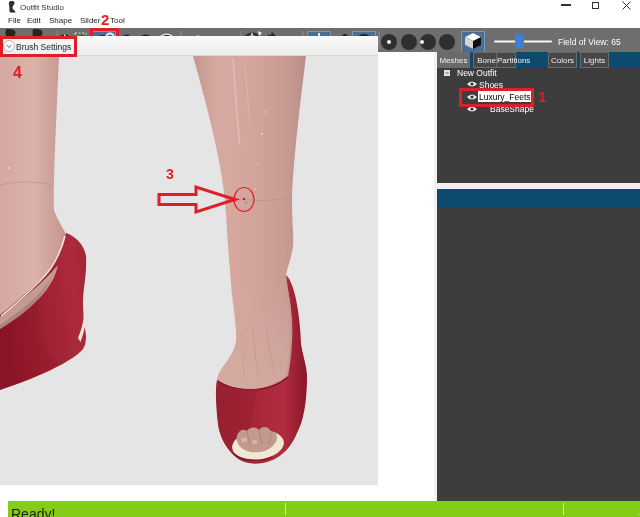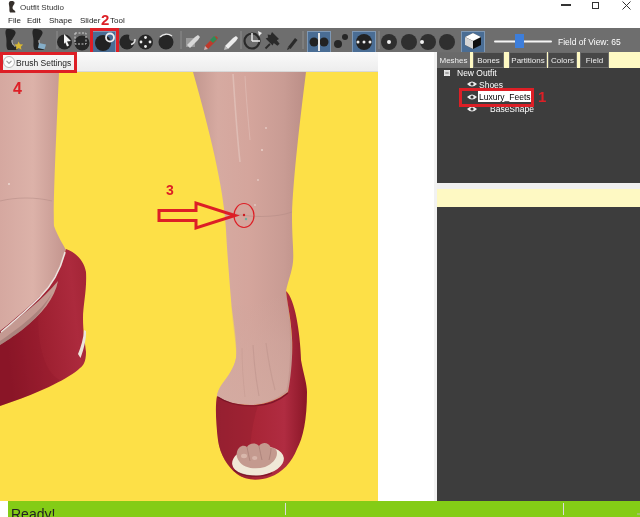--- a/index.html
+++ b/index.html
@@ -12,26 +12,26 @@
 #titletext { left:20px; top:2.5px; font-size:8px; color:#333; }
 
 
 #menubar { left:0; top:14px; width:640px; height:14px; background:#fff; font-size:8px; color:#222; }
 .mi { position:absolute; top:2px; }
 
 
 #toolbar { left:0; top:28px; width:640px; height:24px; background:#6e6e6e; }
 
 
-#viewport { left:0; top:52px; width:378px; height:449px; background:#fde047; overflow:hidden; }
+#viewport { left:0; top:36px; width:378px; height:449px; background:#e5e5e5; overflow:hidden; }
 #brushbar { position:absolute; left:0; top:0; width:434px; height:20px; background:linear-gradient(#fafafa,#ededed); border-bottom:1px solid #d8d8d8; }
 #brushtext { position:absolute; left:16px; top:5.5px; font-size:8.5px; color:#222; }
 
 
-#rpanel { left:437px; top:52px; width:203px; height:449px; background:#fef9c3; }
+#rpanel { left:437px; top:52px; width:203px; height:449px; background:#0c4a6e; }
 #vsep { left:434px; top:52px; width:3px; height:449px; background:#f2f2f2; }
 .tab { position:absolute; top:0; height:16px; background:#474747; border:1px solid #6b6b6b; color:#eee; font-size:8px; line-height:15px; text-align:center; }
 #tree { position:absolute; left:0; top:16px; width:203px; height:115px; background:#3d3d3d; color:#fff; font-size:8.5px; }
 #gap1 { position:absolute; left:0; top:131px; width:203px; height:6px; background:#f0f0f0; }
 #sliderhead { position:absolute; left:0; top:137px; width:203px; height:18px; background:#6f6f6f; color:#fff; font-size:8px; }
 #sliderbody { position:absolute; left:0; top:155px; width:203px; height:294px; background:#3d3d3d; }
 
 
 #statusbar { left:8px; top:501px; width:640px; height:16px; background:#84cc16; font-size:14px; color:#222; }
 
@@ -249,23 +249,23 @@
       <path d="M4,10.5 L41,10.5 L41,3 L80,15.5 L41,28 L41,20.5 L4,20.5 Z" fill="none" stroke="#dd1f26" stroke-width="3" stroke-linejoin="miter"></path>
       <ellipse cx="89" cy="15.5" rx="10" ry="12" fill="none" stroke="#dd1f26" stroke-width="1.2"></ellipse>
       <circle cx="89" cy="15" r="1.2" fill="#cc1a20"></circle>
       <circle cx="91" cy="19" r="1.2" fill="#6fae9f"></circle>
     </svg>
   </div>
 
   <div class="abs" id="rpanel">
     <div class="tab" style="left:0px; width:33px; background:#6a6a6a; height:17px;">Meshes</div>
     <div class="tab" style="left:36px; width:31px;">Bones</div>
-    <div class="tab" style="left:72px; width:38px;">Partitions</div>
+    <div class="tab" style="left:59px; width:20px;">Partitions</div>
     <div class="tab" style="left:111px; width:29px;">Colors</div>
-    <div class="tab" style="left:143px; width:29px;">Field</div>
+    <div class="tab" style="left:143px; width:29px;">Lights</div>
     <div id="tree">
       <svg class="abs" style="left:7px;top:2px" width="6" height="6" viewBox="0 0 9 9">
           <rect x="0.5" y="0.5" width="8" height="8" fill="#ddd" stroke="#fff"></rect>
           <rect x="2" y="4" width="5" height="1" fill="#333"></rect>
         </svg>
       <span class="abs" style="left:20px;top:0px;">New Outfit</span>
       <svg class="abs" style="left:30px;top:12px" width="10" height="8" viewBox="0 0 10 8">
           <path d="M0,4 Q5,-1 10,4 Q5,9 0,4" fill="#eee"></path>
           <circle cx="5" cy="4" r="1.6" fill="#333"></circle>
         </svg>

